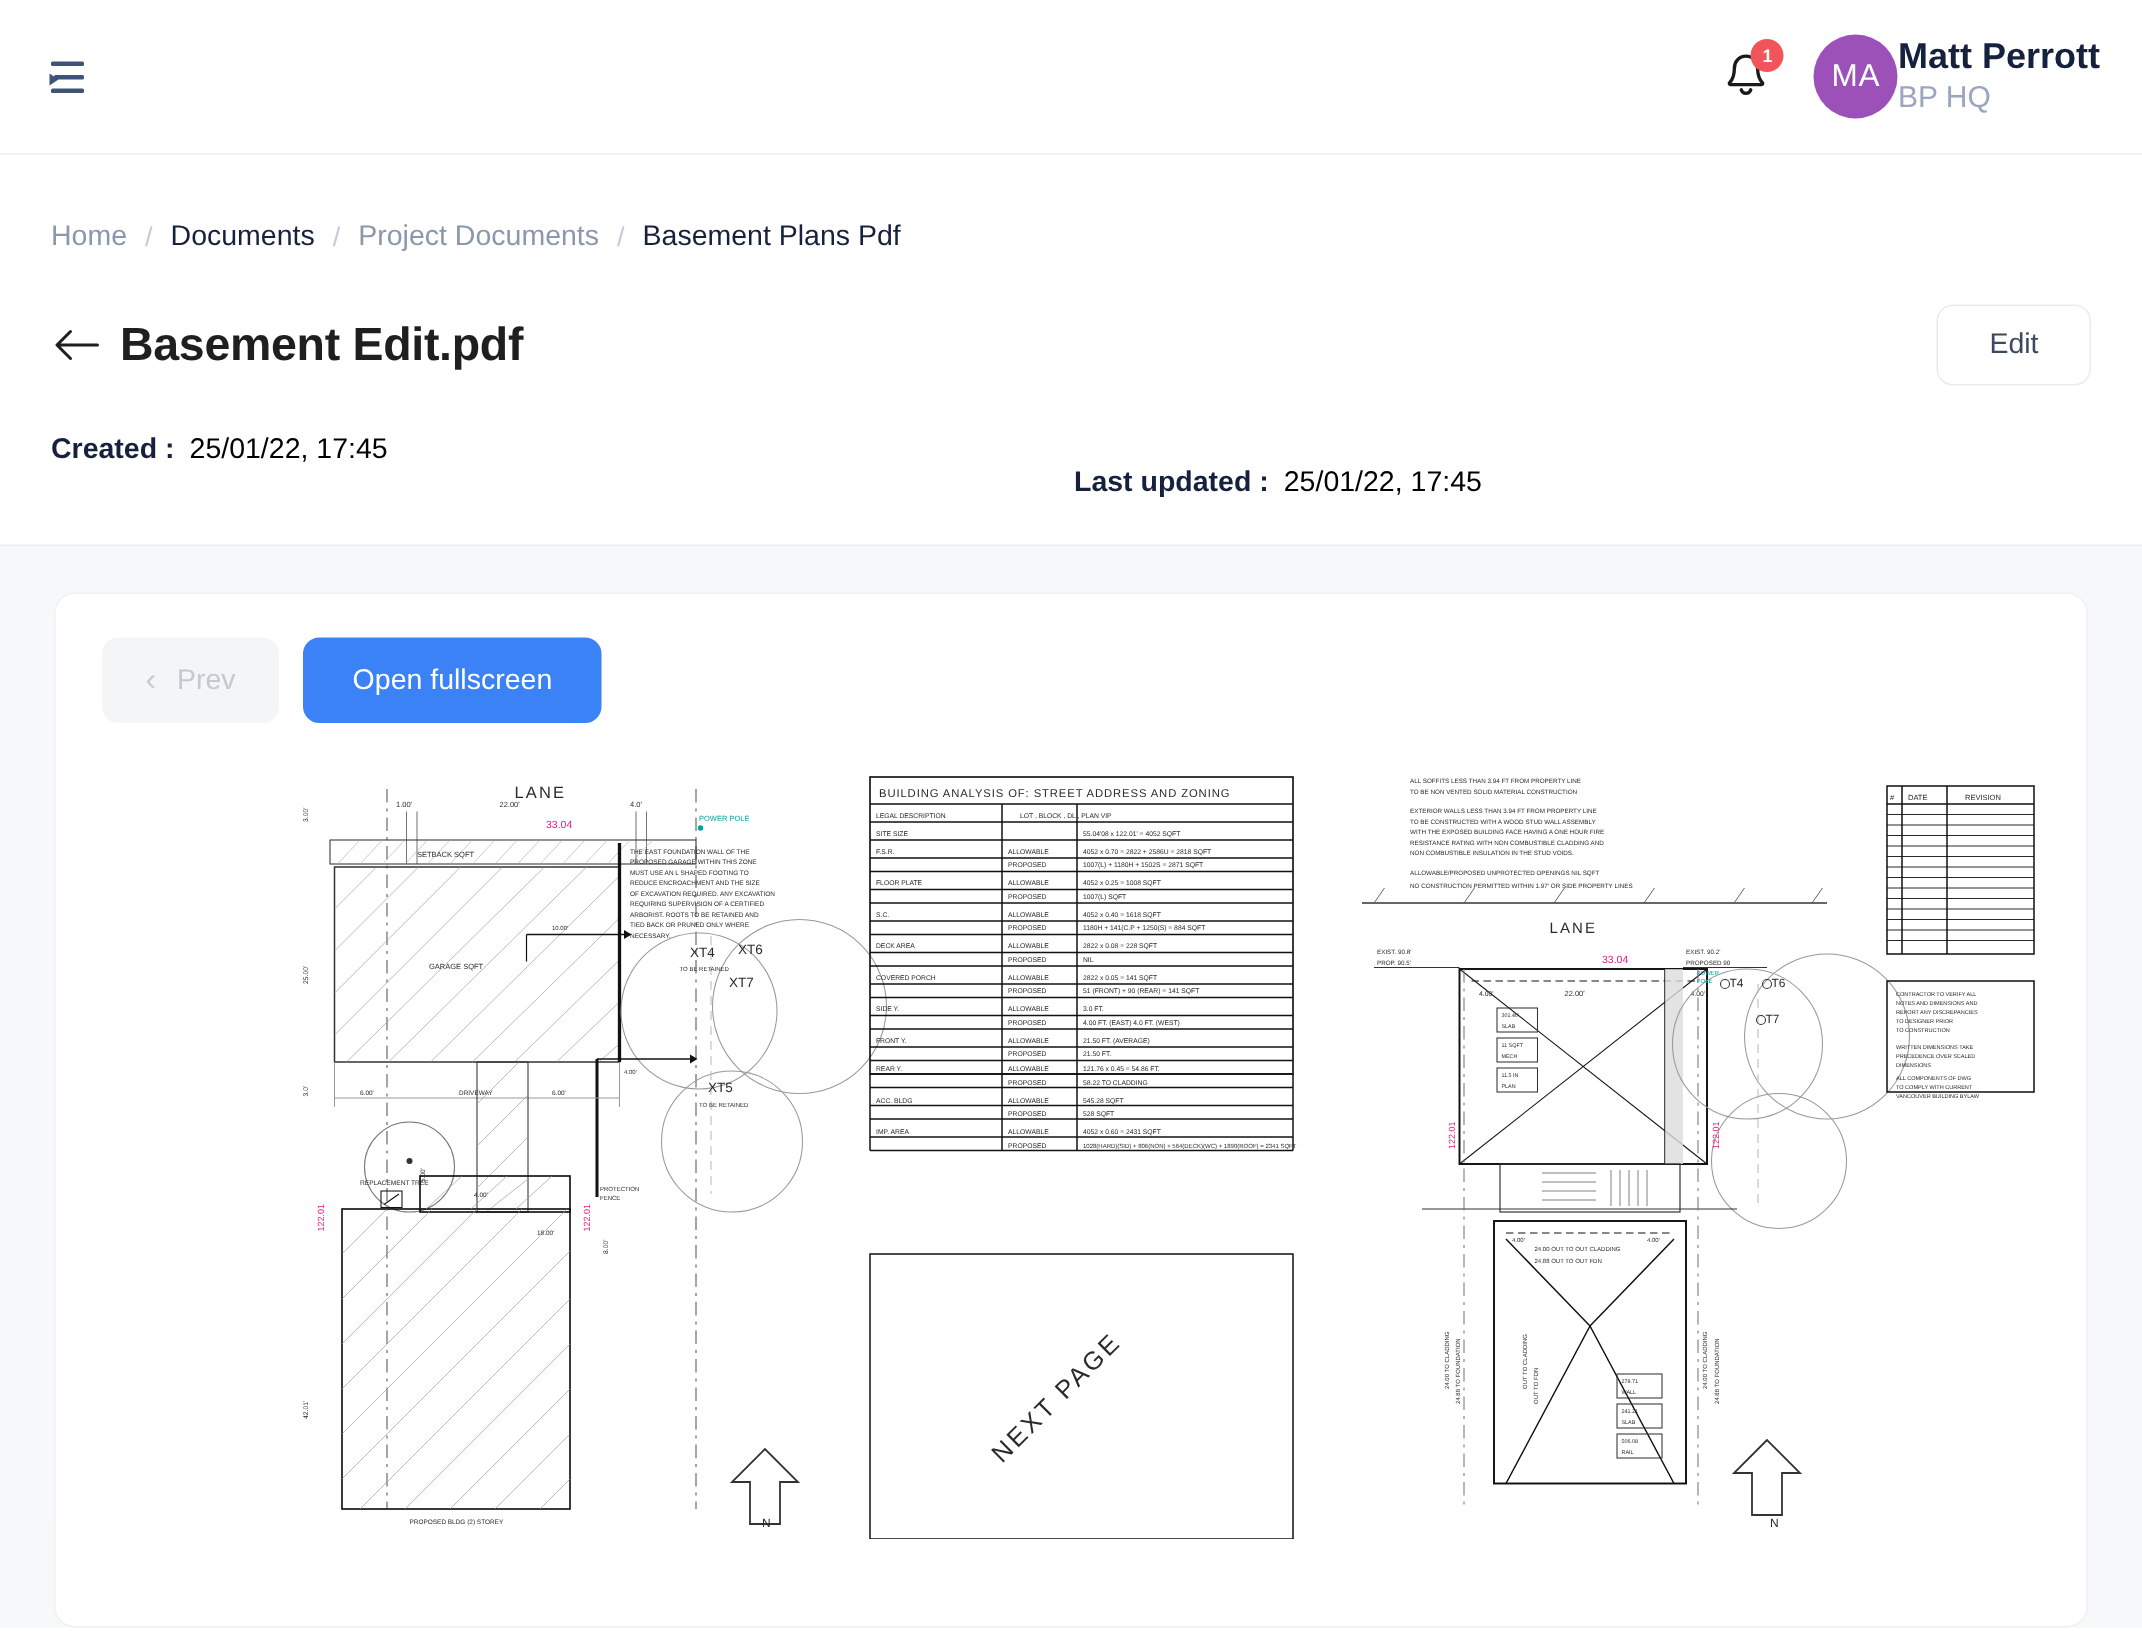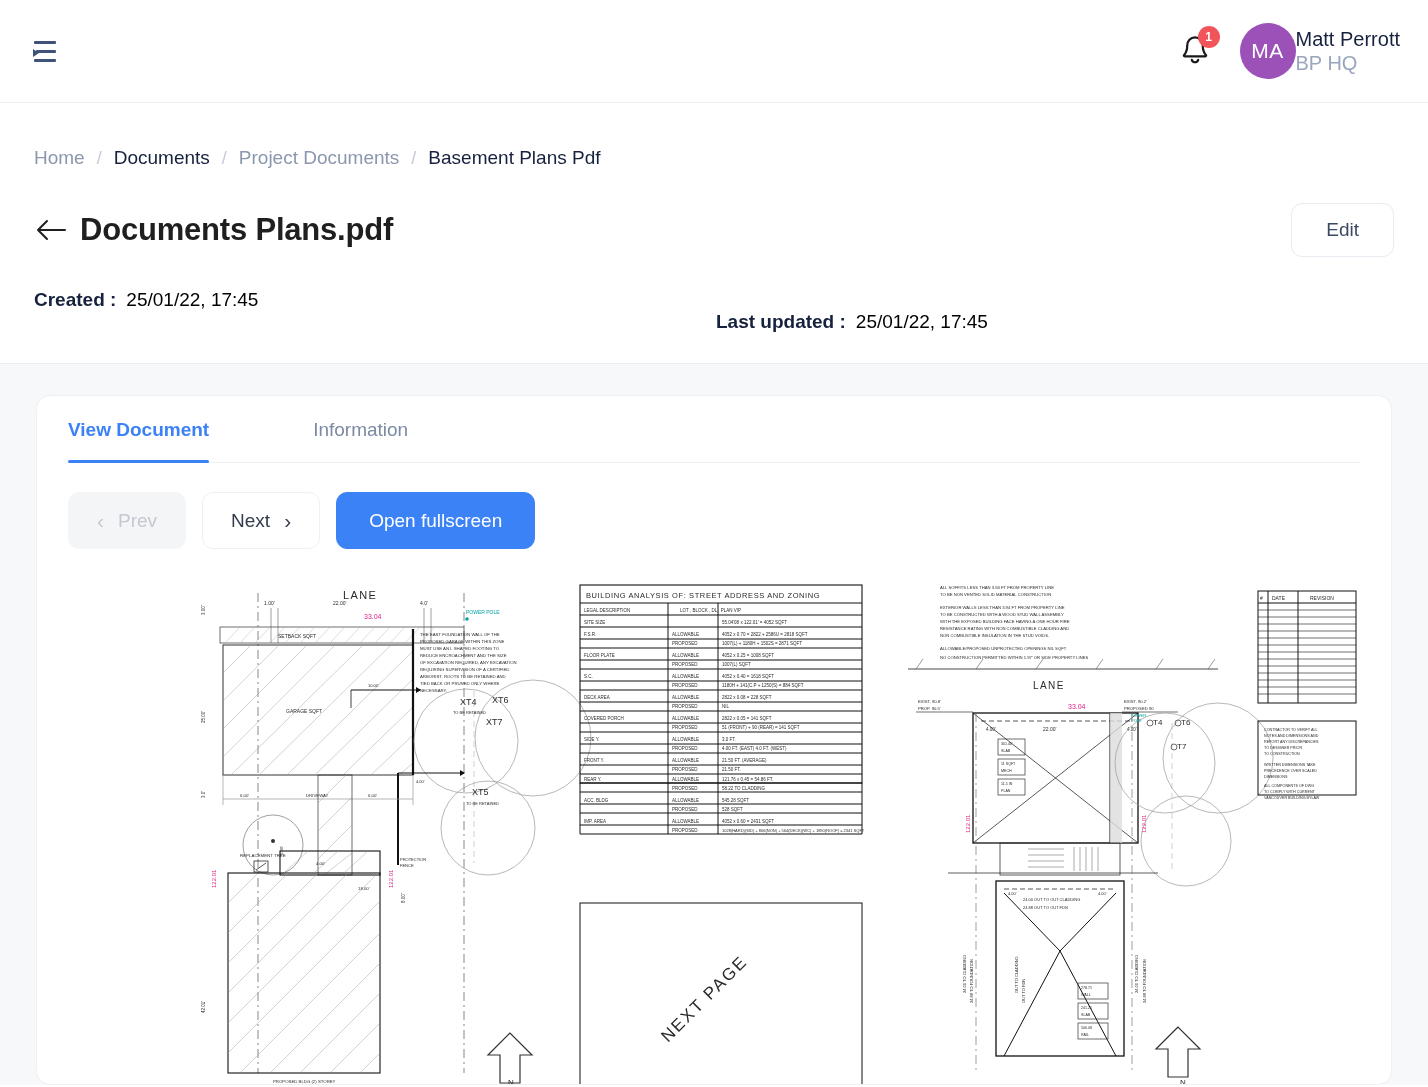--- a/index.html
+++ b/index.html
@@ -49,21 +49,21 @@
     display: flex; align-items: center; justify-content: center;
     padding: 0 5px;
   }
   .user-block { display: flex; align-items: center; cursor: pointer; }
   .avatar {
     width: 56px; height: 56px; border-radius: 50%;
     background: #9b51b8; color: #fff;
     display: flex; align-items: center; justify-content: center;
     font-size: 21px; letter-spacing: .5px;
   }
-  .user-name { font-size: 20px; font-weight: normal; color: #16213e; line-height: 1.2; }
+  .user-name { font-size: 24px; font-weight: bold; color: #16213e; line-height: 1.2; }
   .user-org  { font-size: 20px; color: #9aa6bd; line-height: 1.25; }
 
   
   .header-zone {
     background: #ffffff; padding: 0 34px;
     border-bottom: 1px solid #eceef2;
     padding-bottom: 30px;
   }
   .breadcrumb {
     display: flex; align-items: center; gap: 12px;
@@ -184,21 +184,21 @@
     <span class="crumb-sep">/</span>
     <span class="crumb">Basement Plans Pdf</span>
   </div>
 
   <div class="title-row">
     <div class="back-arrow">
       <svg width="30" height="22" viewBox="0 0 30 22">
         <path d="M29 11H2M11 2L2 11l9 9" fill="none" stroke="#1f1f1f" stroke-width="2" stroke-linecap="round" stroke-linejoin="round"></path>
       </svg>
     </div>
-    <div class="page-title">Documents Plans.pdf</div>
+    <div class="page-title">Basement Edit.pdf</div>
 
     <div class="title-actions">
       <div class="btn-outline btn-edit">Edit</div>
     </div>
   </div>
 
   <div class="meta-row">
     <div class="meta-item">
       <span class="meta-label">Created :</span>
       <span class="meta-value">25/01/22, 17:45</span>
@@ -206,33 +206,25 @@
     <div class="meta-item second">
       <span class="meta-label">Last updated :</span>
       <span class="meta-value">25/01/22, 17:45</span>
     </div>
   </div>
 </div>
 
 <div class="body-zone">
   <div class="card">
 
-    <div class="tabs">
-      <div class="tab active">View Document</div>
-      <div class="tab">Information</div>
-    </div>
 
     <div class="pager">
       <div class="pg-btn pg-prev">
         <span class="chev">‹</span>
         <span>Prev</span>
-      </div>
-      <div class="pg-btn pg-next">
-        <span>Next</span>
-        <span class="chev">›</span>
       </div>
       <div class="pg-btn pg-full">Open fullscreen</div>
     </div>
 
     <div class="pdf-view">
       <svg class="pdf-page" viewBox="0 0 1330 520">
         <rect x="0" y="0" width="1330" height="520" fill="#ffffff"></rect>
 
         <g stroke="#333" fill="none" stroke-width="0.7">
           <text class="dwg-text" x="275" y="26" font-size="11" letter-spacing="1.4" stroke="none">LANE</text>

